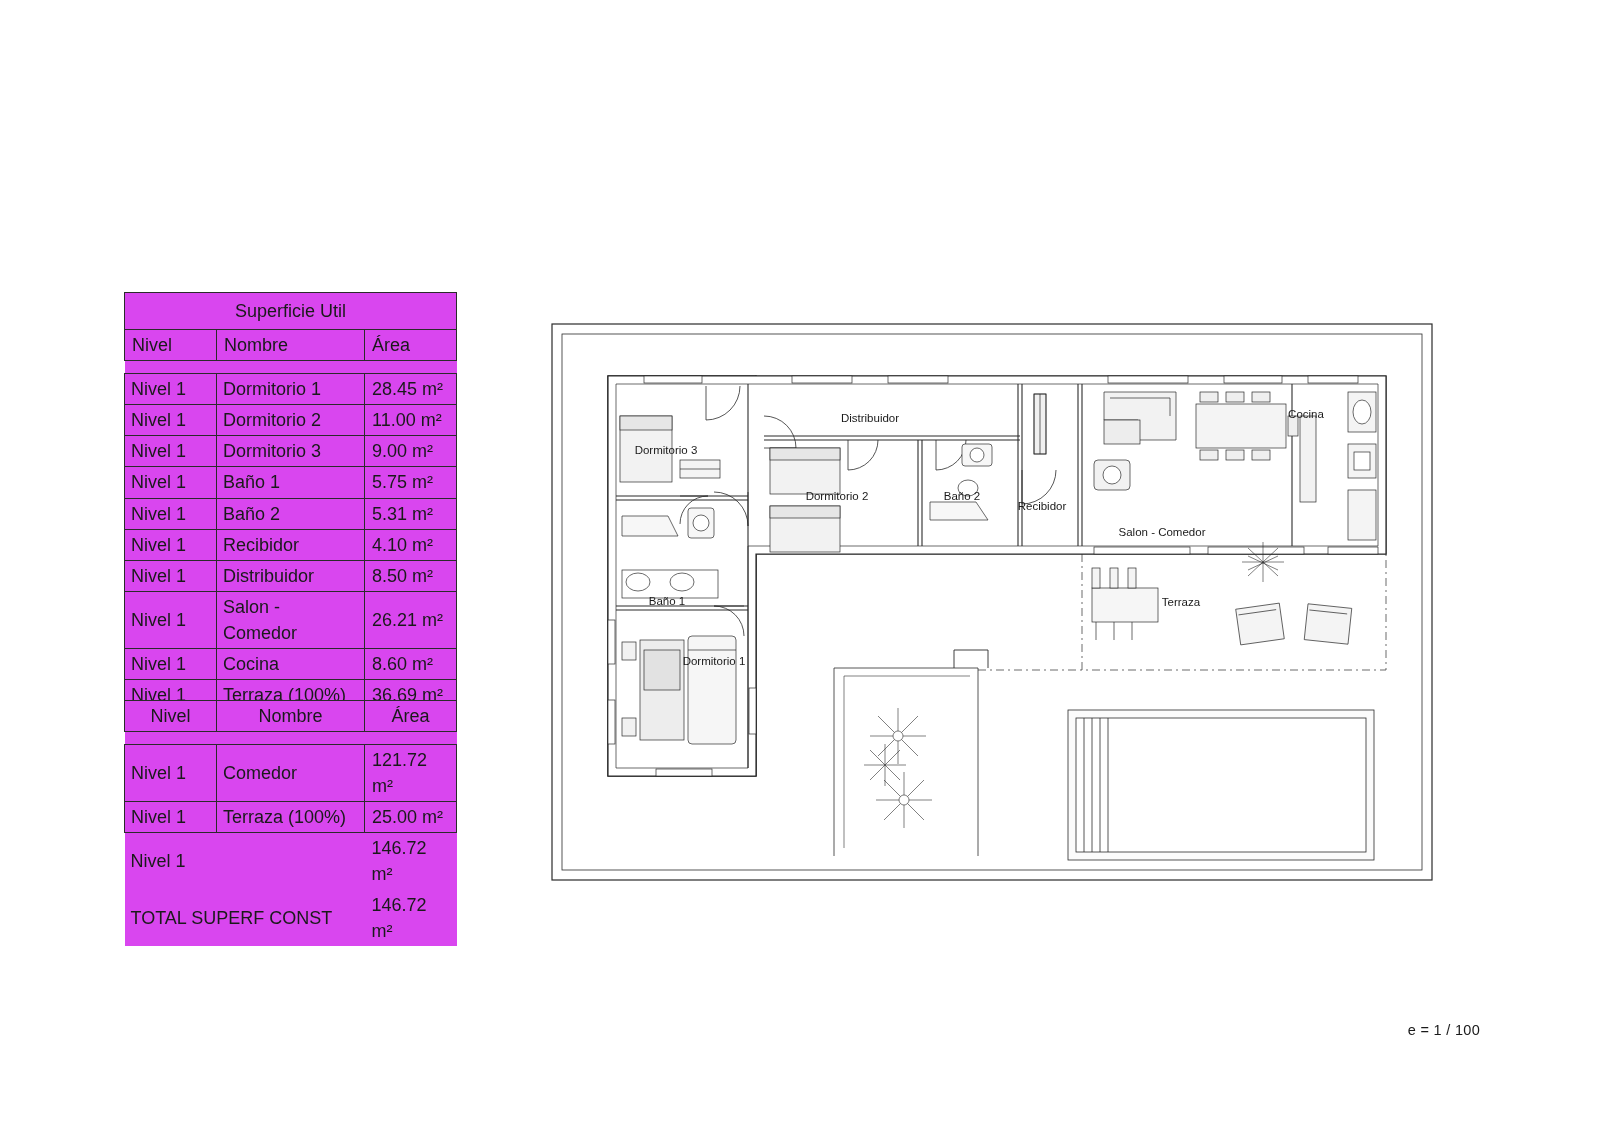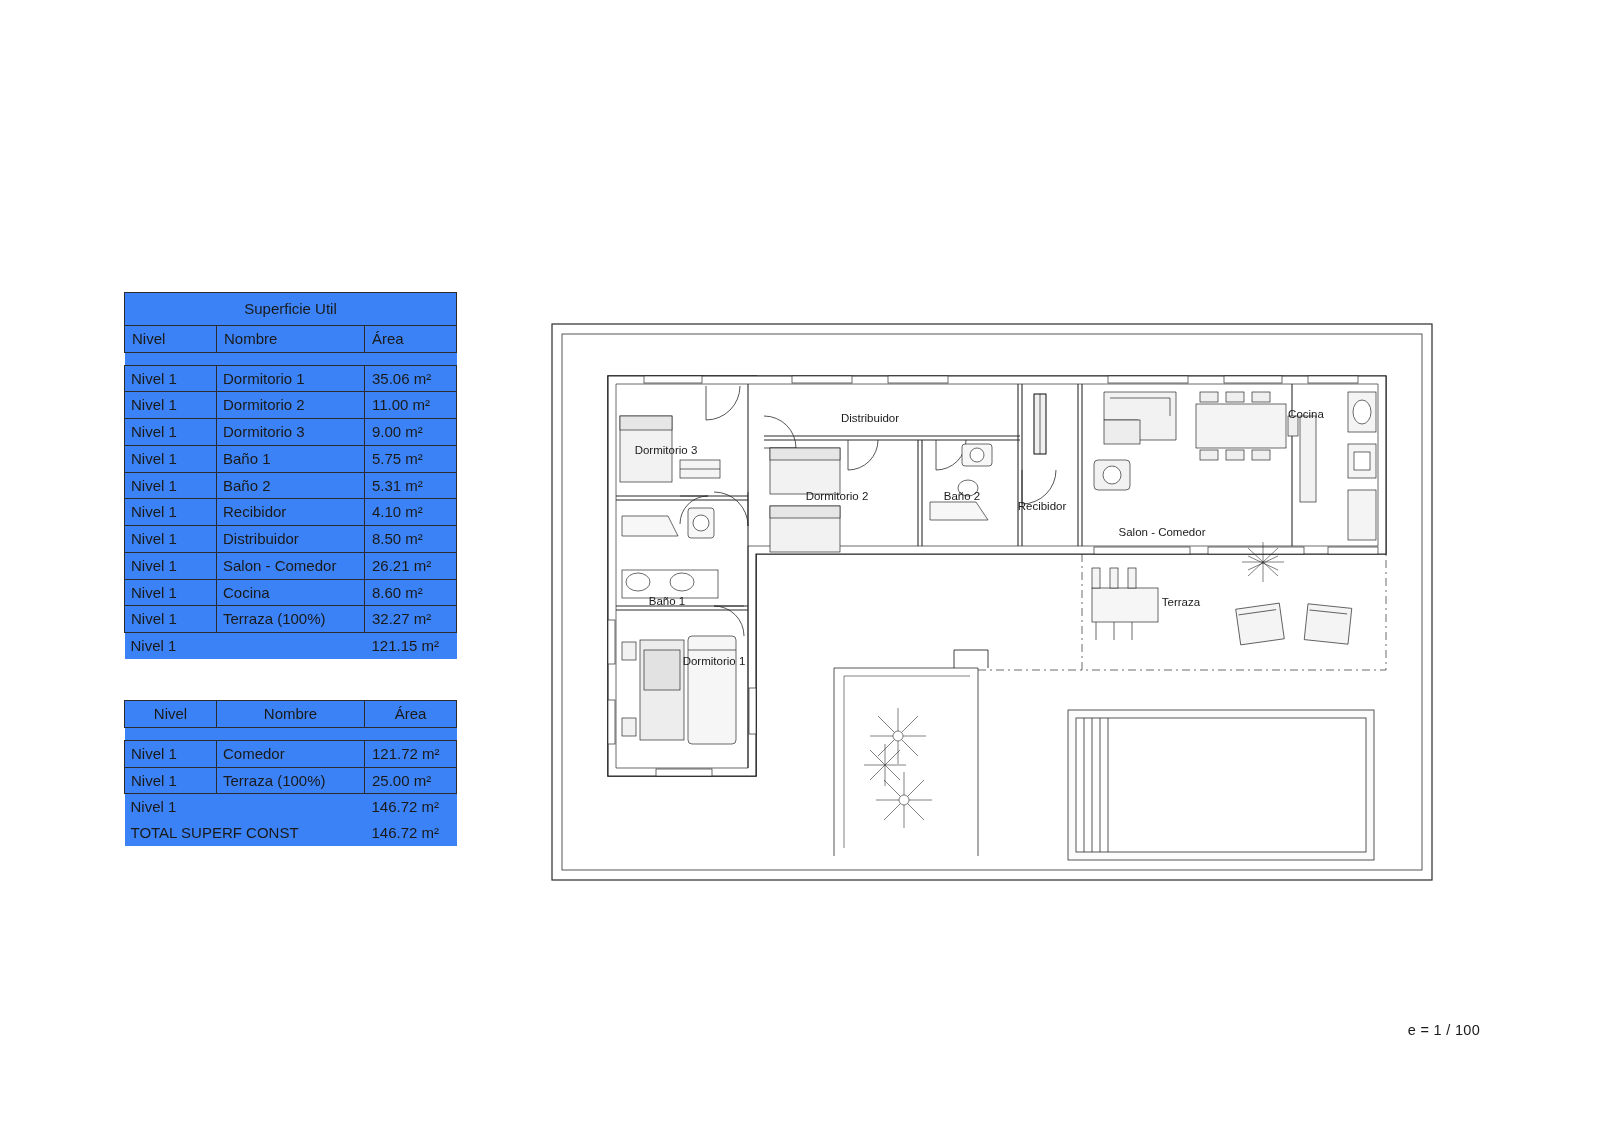--- a/index.html
+++ b/index.html
@@ -23,23 +23,23 @@
     font-size: 14.5px;
   }
   table.areas {
     border-collapse: collapse;
     table-layout: fixed;
   }
   table.areas td, table.areas th {
     border: 1px solid #2b2b2b;
     padding: 2px 6px;
     font-weight: normal;
-    font-size: 15px;
+    font-size: 18px;
     line-height: 1.45;
-    background: #3b82f6;
+    background: #d946ef;
   }
   table.areas .title-cell {
     text-align: center;
     padding: 5px 4px;
   }
   table.areas .hdr {
     text-align: left;
     padding-left: 7px;
   }
   table.areas .hdr-c {
@@ -105,21 +105,21 @@
       <td class="hdr">Nivel</td>
       <td class="hdr">Nombre</td>
       <td class="hdr">Área</td>
     </tr>
     <tr class="spacer">
           <td colspan="3"></td>
         </tr>
     <tr>
       <td>Nivel 1</td>
       <td>Dormitorio 1</td>
-      <td class="num">35.06 m²</td>
+      <td class="num">28.45 m²</td>
     </tr>
     <tr>
       <td>Nivel 1</td>
       <td>Dormitorio 2</td>
       <td class="num">11.00 m²</td>
     </tr>
     <tr>
       <td>Nivel 1</td>
       <td>Dormitorio 3</td>
       <td class="num">9.00 m²</td>
@@ -150,21 +150,21 @@
       <td class="num">26.21 m²</td>
     </tr>
     <tr>
       <td>Nivel 1</td>
       <td>Cocina</td>
       <td class="num">8.60 m²</td>
     </tr>
     <tr>
       <td>Nivel 1</td>
       <td>Terraza (100%)</td>
-      <td class="num">32.27 m²</td>
+      <td class="num">36.69 m²</td>
     </tr>
     <tr class="noborder">
       <td>Nivel 1</td>
       <td></td>
       <td class="num">121.15 m²</td>
     </tr>
   </tbody>
     </table>
 </div>
 

